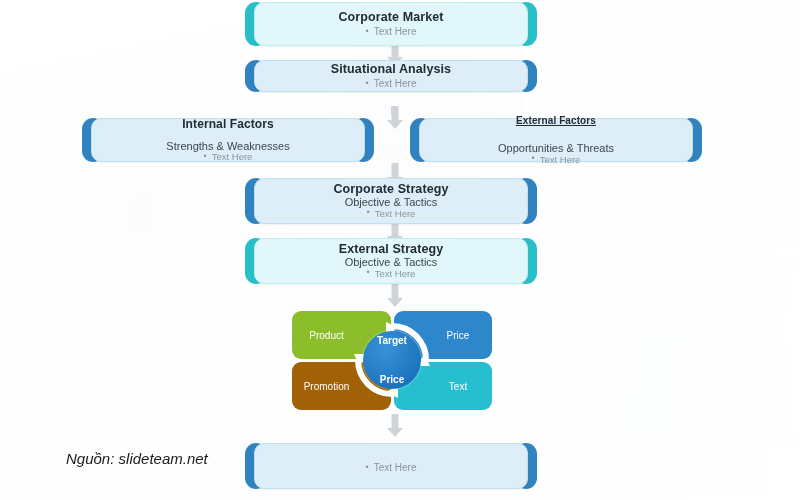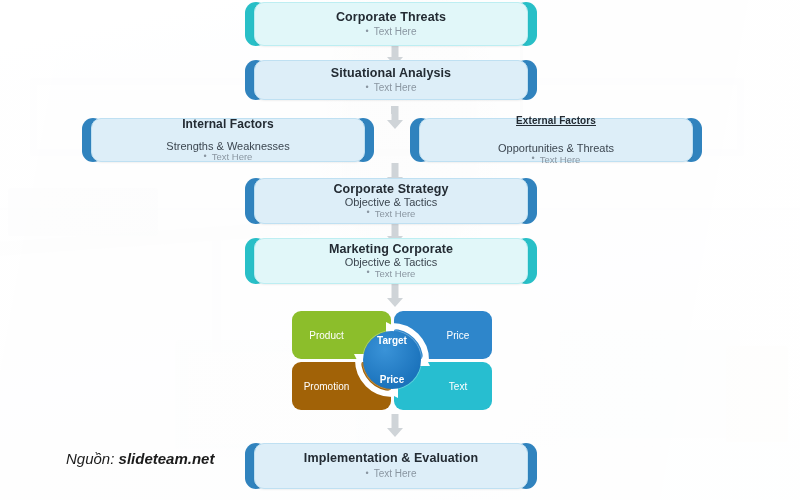--- a/index.html
+++ b/index.html
@@ -71,21 +71,21 @@
   .tm-circle{position:absolute;border-radius:50%;
     background:radial-gradient(circle at 38% 32%,#3a93d8 0%,#1c74bd 70%,#1a6cb2 100%);
     display:flex;align-items:center;justify-content:center;flex-direction:column;
     color:#fff;font-weight:bold;font-size:10px;line-height:1.15;text-align:center;
     z-index:4;box-shadow:0 0 0 1px rgba(255,255,255,.25);gap:28px;}
   .tm-ring{position:absolute;z-index:3;}
 
   
   .source{position:absolute;font-style:italic;color:#1b1b1b;
     font-family:"Liberation Sans", sans-serif;}
-  .source b{font-weight:bold;font-style:italic;}
+  .source b{font-weight:normal;font-style:italic;}
 </style>
 </head>
 <body>
 
 <div id="stage">
 
   <div class="bg">
     <div class="bg-base"></div>
 
     <div class="bg-shape" style="left:30px;top:78px;width:700px;height:64px;background:transparent;border:7px solid #eceef0;border-radius:2px;"></div>
@@ -139,29 +139,29 @@
 
   <div class="arrow" style="left:382px;top:414px;width:26px;height:26px;">
     <div class="shaft" style="height:14px;"></div>
     <div class="head" style="top:14px;"></div>
   </div>
 
   <div class="fbox mint" style="left:245px;top:2px;width:292px;height:44px;">
     <div class="cap l" style="background:#28BFC7;"></div>
     <div class="cap r" style="background:#28BFC7;"></div>
     <div class="inner">
-      <div class="title" style="font-size:12.5px;">Corporate Threats</div>
+      <div class="title" style="font-size:12.5px;">Corporate Market</div>
       <div class="bullet" style="font-size:10px;margin-top:3px;">
         <span class="dot">•</span>
         <span>Text Here</span>
       </div>
     </div>
   </div>
 
-  <div class="fbox" style="left:245px;top:60px;width:292px;height:40px;">
+  <div class="fbox" style="left:245px;top:60px;width:292px;height:32px;">
     <div class="cap l" style="background:#3083BE;"></div>
     <div class="cap r" style="background:#3083BE;"></div>
     <div class="inner">
       <div class="title" style="font-size:12.5px;">Situational Analysis</div>
       <div class="bullet" style="font-size:10px;margin-top:3px;">
         <span class="dot">•</span>
         <span>Text Here</span>
       </div>
     </div>
   </div>
@@ -202,21 +202,21 @@
         <span class="dot">•</span>
         <span>Text Here</span>
       </div>
     </div>
   </div>
 
   <div class="fbox mint" style="left:245px;top:238px;width:292px;height:46px;">
     <div class="cap l" style="background:#28BFC7;"></div>
     <div class="cap r" style="background:#28BFC7;"></div>
     <div class="inner">
-      <div class="title" style="font-size:12.5px;">Marketing Corporate</div>
+      <div class="title" style="font-size:12.5px;">External Strategy</div>
       <div class="sub" style="font-size:11px;margin-top:1px;">Objective &amp; Tactics</div>
       <div class="bullet" style="font-size:9.5px;">
         <span class="dot">•</span>
         <span>Text Here</span>
       </div>
     </div>
   </div>
 
   <div>
     <div class="p-cell p-left" style="left:292px;top:311px;width:99px;height:48px;background:#8CBE2B;">
@@ -248,21 +248,20 @@
     <div class="tm-circle" style="left:363px;top:331px;width:58px;height:58px;">
       <span>Target</span>
       <span>Price</span>
     </div>
   </div>
 
   <div class="fbox" style="left:245px;top:443px;width:292px;height:46px;">
     <div class="cap l" style="background:#3083BE;"></div>
     <div class="cap r" style="background:#3083BE;"></div>
     <div class="inner">
-      <div class="title" style="font-size:12.5px;">Implementation &amp; Evaluation</div>
       <div class="bullet" style="font-size:10px;margin-top:4px;">
         <span class="dot">•</span>
         <span>Text Here</span>
       </div>
     </div>
   </div>
 
   <div class="source" style="left:66px;top:450px;font-size:15px;">
     <span>Nguồn:</span>
     <b>slideteam.net</b>

